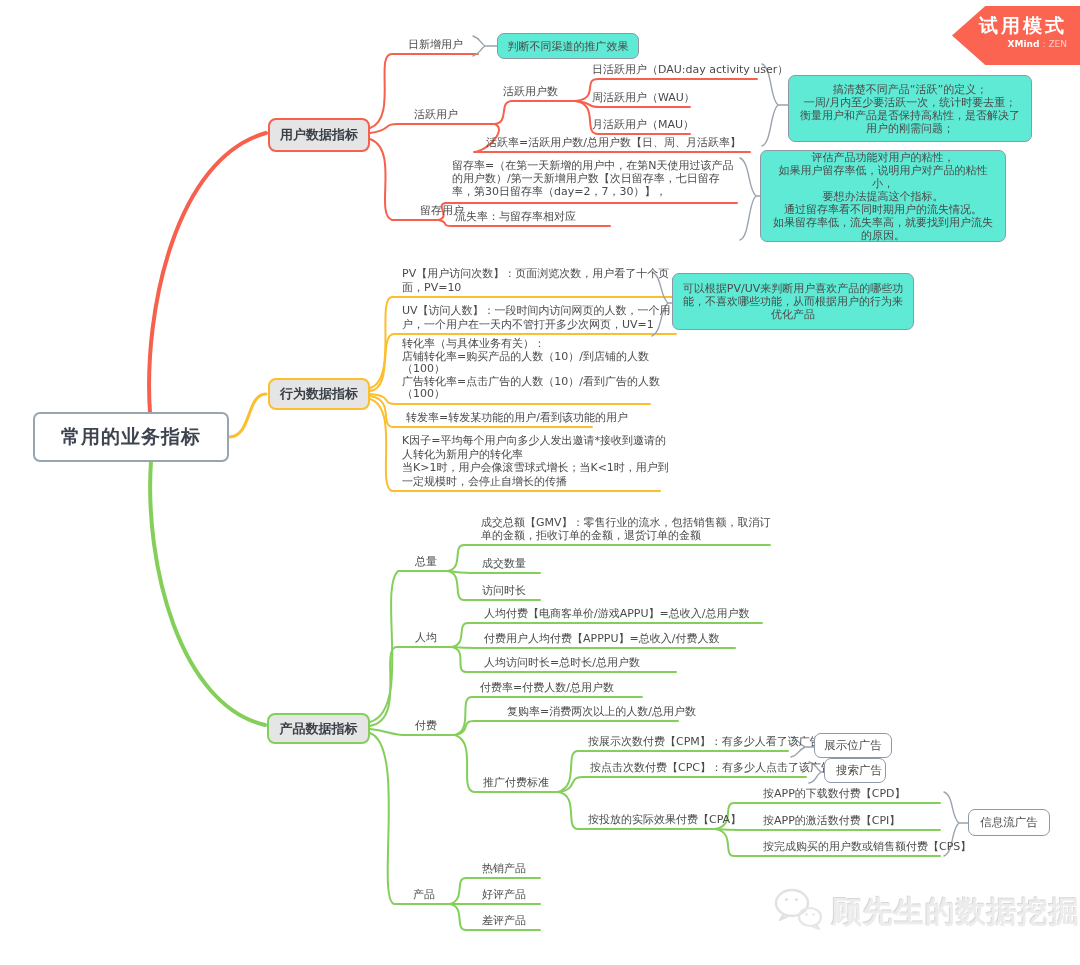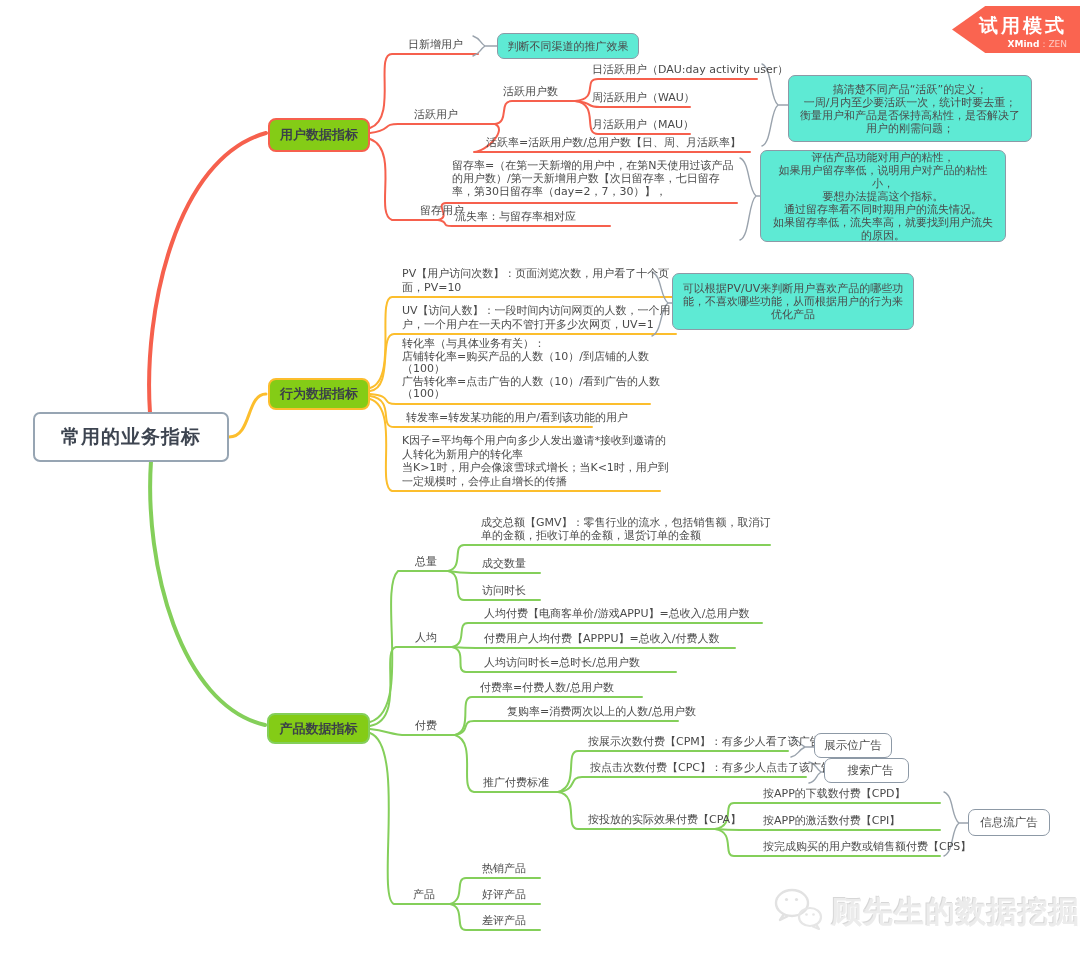--- a/index.html
+++ b/index.html
@@ -2,36 +2,36 @@
 <html><head>
 <meta charset="utf-8">
 <style>
   html,body{margin:0;padding:0;background:#fff;}
   body{width:1080px;height:965px;overflow:hidden;font-family:"DejaVu Sans","Liberation Sans",sans-serif;}
   .canvas{position:relative;width:1080px;height:965px;background:#fff;}
   svg.edges{position:absolute;left:0;top:0;z-index:1;}
   .lbl{position:absolute;z-index:2;font-size:11px;color:#4a4a4a;white-space:nowrap;line-height:13px;}
   .para{position:absolute;z-index:2;font-size:11px;color:#4a4a4a;line-height:13px;}
   .preline{white-space:pre-line;}
-  .node{position:absolute;z-index:3;background:#84cc16;border:2px solid #ccc;border-radius:8px;
+  .node{position:absolute;z-index:3;background:#e5e5e5;border:2px solid #ccc;border-radius:8px;
         display:flex;align-items:center;justify-content:center;font-weight:bold;font-size:13px;color:#3b4148;
         box-sizing:border-box;}
   .node.user{border-color:#f6604d;}
   .node.behavior{border-color:#fcbe2d;}
   .node.product{border-color:#84cf5a;}
   .root-node{position:absolute;z-index:3;background:#fff;border:2px solid #97a5b3;border-radius:7px;
         display:flex;align-items:center;justify-content:center;font-weight:bold;font-size:19px;color:#3d4450;
         box-sizing:border-box;letter-spacing:1px;}
   .note{position:absolute;z-index:3;background:#5eead4;border:1.5px solid #8d99a6;border-radius:7px;
         font-size:11px;color:#4a4a4a;line-height:13px;display:flex;align-items:center;justify-content:center;
         text-align:center;padding:4px 8px;box-sizing:border-box;}
   .adbox{position:absolute;z-index:3;background:#fff;border:1.5px solid #8d99a6;border-radius:7px;
         font-size:11.5px;color:#4a4a4a;display:flex;align-items:center;justify-content:center;
         white-space:nowrap;box-sizing:border-box;}
-  .badge{position:absolute;z-index:4;left:952px;top:6px;width:128px;height:47px;background:#fa6450;
+  .badge{position:absolute;z-index:4;left:952px;top:6px;width:128px;height:59px;background:#fa6450;
         clip-path:polygon(0 50%,26% 0,100% 0,100% 100%,26% 100%);color:#fff;}
   .badge .t{position:absolute;right:13px;top:7px;font-size:19px;font-weight:bold;letter-spacing:3px;}
   .badge .b{position:absolute;right:13px;top:32px;font-size:9px;}
   .badge .b .brand{font-weight:bold;}
   .badge .b .suffix{opacity:.65;}
   .watermark{position:absolute;z-index:4;left:772px;top:886px;display:flex;align-items:center;gap:8px;}
   .watermark .wtext{font-size:30px;font-weight:bold;color:#ececec;letter-spacing:1px;
         text-shadow:1px 1px 0 #ffffff,-1px -1px 0 #d7d7d7;}
 </style>
 </head>
@@ -140,21 +140,21 @@
   <div class="lbl" style="left:484px;top:607px;">人均付费【电商客单价/游戏APPU】=总收入/总用户数</div>
   <div class="lbl" style="left:484px;top:632px;">付费用户人均付费【APPPU】=总收入/付费人数</div>
   <div class="lbl" style="left:484px;top:656px;">人均访问时长=总时长/总用户数</div>
   <div class="lbl" style="left:415px;top:719px;">付费</div>
   <div class="lbl" style="left:480px;top:681px;">付费率=付费人数/总用户数</div>
   <div class="lbl" style="left:480px;top:705px;margin-left:27px;">复购率=消费两次以上的人数/总用户数</div>
   <div class="lbl" style="left:483px;top:776px;">推广付费标准</div>
   <div class="lbl" style="left:588px;top:735px;">按展示次数付费【CPM】：有多少人看了该广告</div>
   <div class="adbox" style="left:814px;top:733px;width:78px;height:25px;">展示位广告</div>
   <div class="lbl" style="left:590px;top:761px;">按点击次数付费【CPC】：有多少人点击了该广告</div>
-  <div class="adbox" style="left:824px;top:758px;width:85px;height:25px;padding-left:8px;">搜索广告</div>
+  <div class="adbox" style="left:824px;top:758px;width:62px;height:25px;padding-left:8px;">搜索广告</div>
   <div class="lbl" style="left:588px;top:813px;">按投放的实际效果付费【CPA】</div>
   <div class="lbl" style="left:763px;top:787px;">按APP的下载数付费【CPD】</div>
   <div class="lbl" style="left:763px;top:814px;">按APP的激活数付费【CPI】</div>
   <div class="lbl" style="left:763px;top:840px;">按完成购买的用户数或销售额付费【CPS】</div>
   <div class="adbox" style="left:968px;top:809px;width:82px;height:27px;">信息流广告</div>
   <div class="lbl" style="left:413px;top:888px;">产品</div>
   <div class="lbl" style="left:482px;top:862px;">热销产品</div>
   <div class="lbl" style="left:482px;top:888px;">好评产品</div>
   <div class="lbl" style="left:482px;top:914px;">差评产品</div>
 

